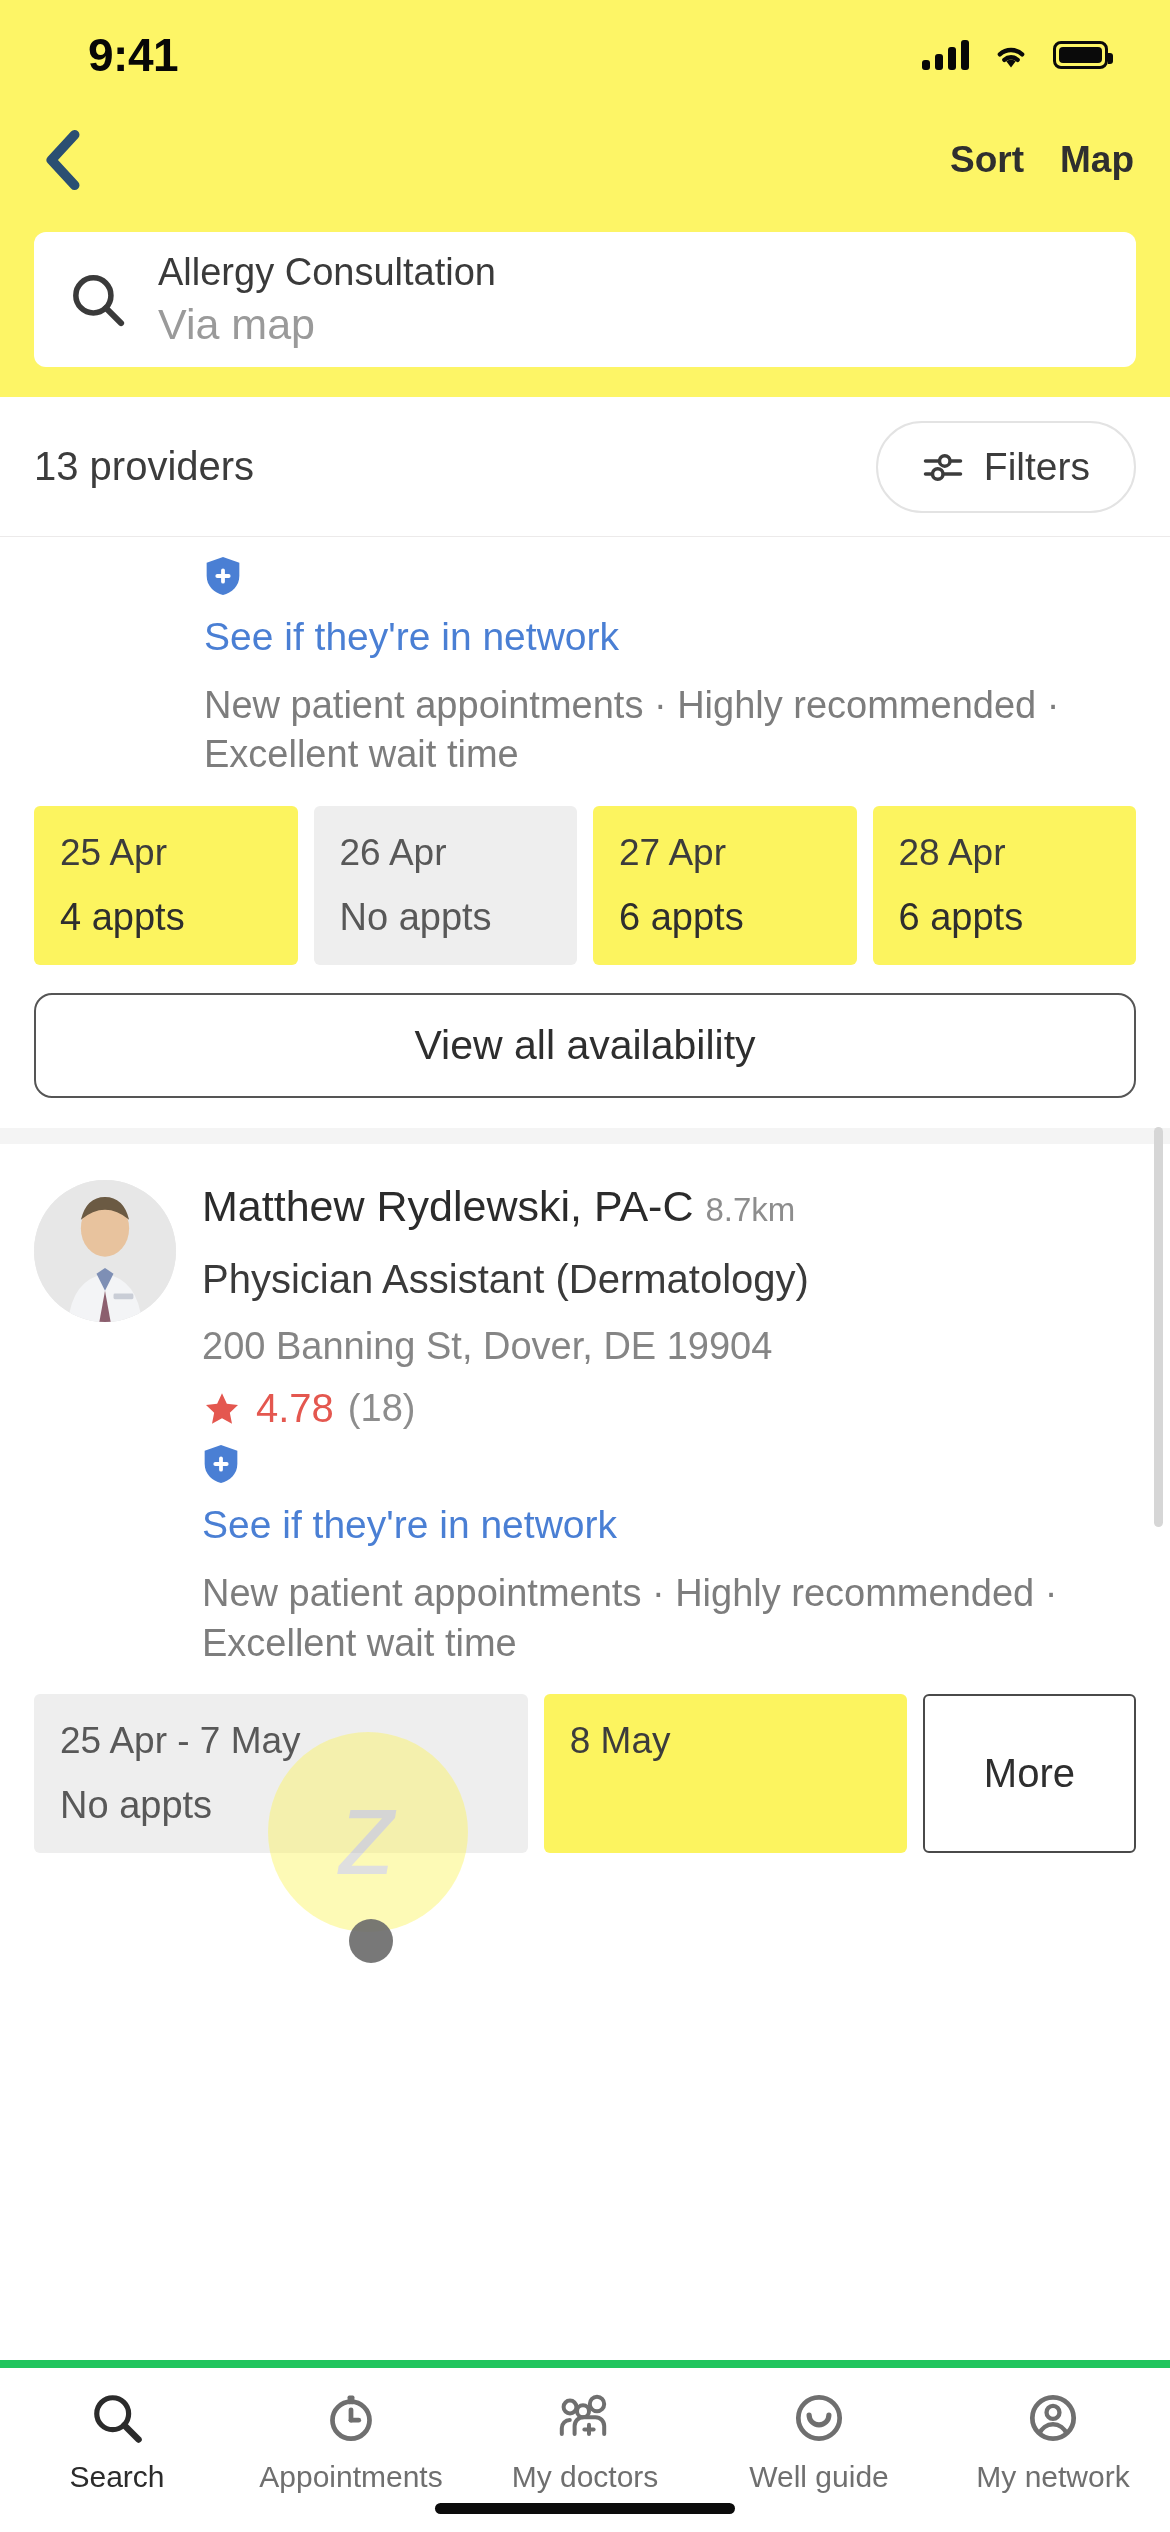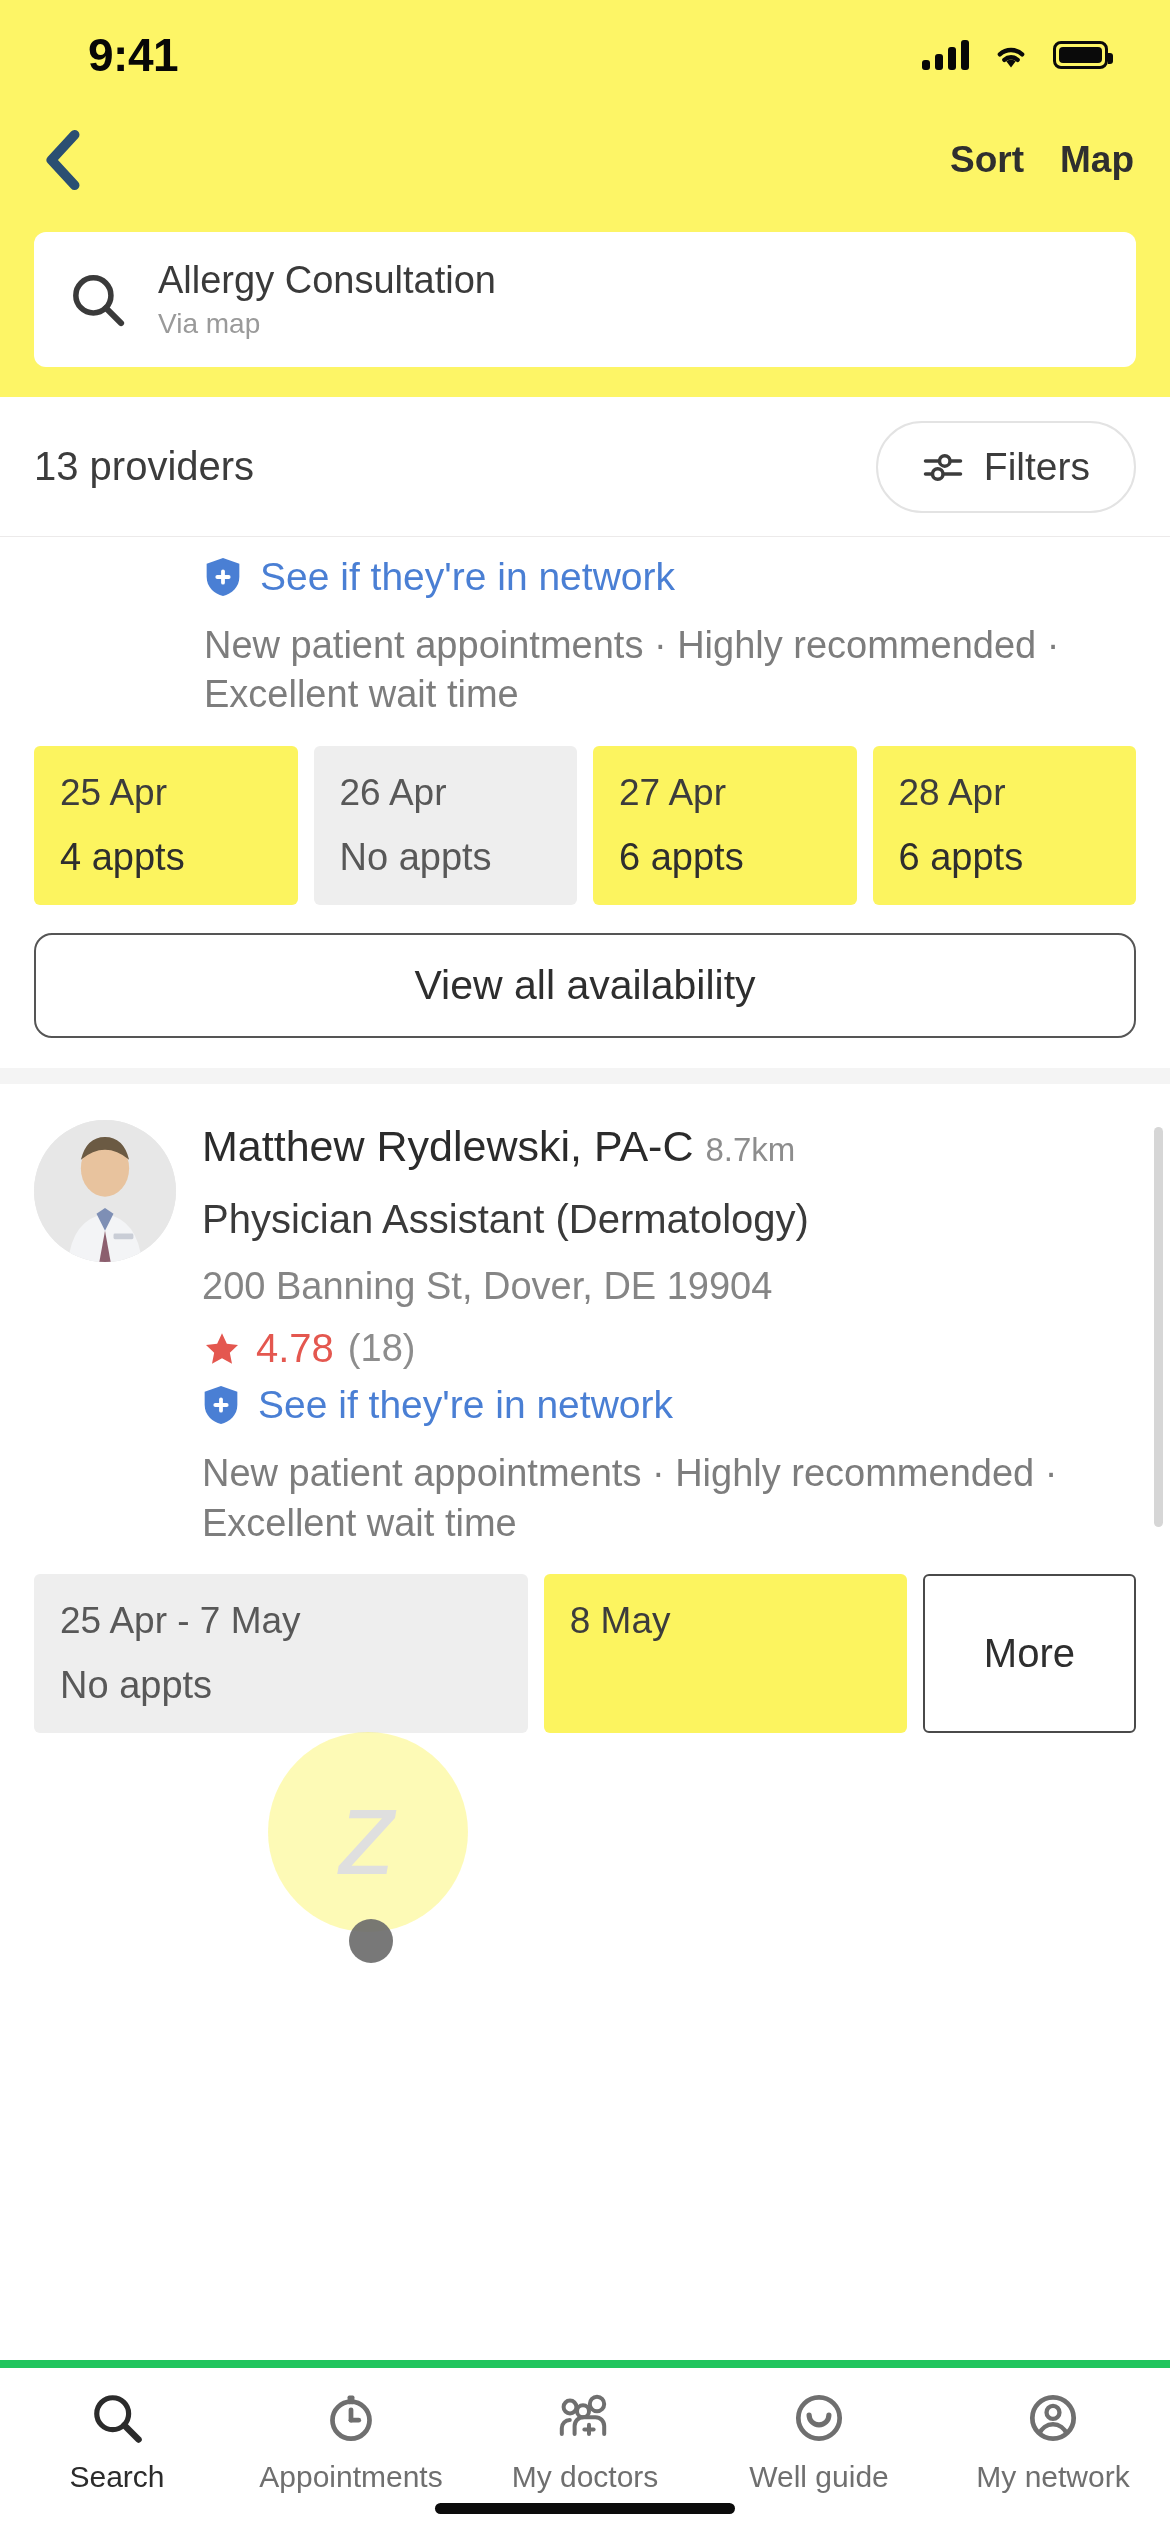--- a/index.html
+++ b/index.html
@@ -30,42 +30,42 @@
   .backbtn { width:70px; height:70px; display:flex; align-items:center; justify-content:center; }
   .navactions { display:flex; align-items:center; gap:36px; }
   .navactions span { font-size:37px; font-weight:700; color:#2f2f2f; }
 
   .searchbar {
     margin:22px 34px 0 34px; height:135px; background:#ffffff; border-radius:12px;
     display:flex; align-items:center; padding:12px 34px; gap:30px;
   }
   .search-texts { display:flex; flex-direction:column; gap:6px; }
   .search-value { font-size:38px; color:#3a3a3a; }
-  .search-sub { font-size:28px; color:#9a9a9a; }
+  .search-sub { font-size:43px; color:#9a9a9a; }
   .header-pad { height:30px; }
 
   
   .resultsbar {
     height:140px; display:flex; align-items:center; justify-content:space-between;
     padding:0 34px; background:#fff; border-bottom:1px solid #eceaea;
   }
   .results-count { font-size:40px; color:#3c3c3c; }
   .filters-pill {
     display:flex; align-items:center; gap:20px; border:2px solid #e3e3e3;
     border-radius:50px; padding:22px 44px; background:#fff;
   }
   .filters-pill span { font-size:39px; color:#3c3c3c; }
 
   
   .list { flex:1 1 auto; position:relative; overflow:hidden; background:#fff; }
   .card { background:#fff; padding:0 34px; }
   .card-partial { padding-top:6px; }
   .divider { height:16px; background:#f4f4f4; }
 
-  .netrow { display:flex; align-items:center; gap:18px; padding:12px 0 4px 170px; }
+  .netrow { display:flex; gap:18px; padding:12px 0 4px 170px;flex-direction:column; }
   .netrow .link { font-size:39px; color:#4a7fd4; }
   .blurb { font-size:38px; color:#7d7d7d; line-height:1.3; padding:18px 0 0 170px; }
 
   .tiles { display:flex; gap:16px; padding:26px 0 0 0; }
   .tile { border-radius:6px; padding:26px 26px; min-width:0; }
   .tile .d { font-size:37px; color:#3c3c3c; margin-bottom:22px; white-space:nowrap; }
   .tile .a { font-size:38px; color:#2e2e2e; white-space:nowrap; }
   .tile.avail { background:#fcf45f; }
   .tile.none  { background:#eeeeee; }
   .tile.none .d, .tile.none .a { color:#585858; }

